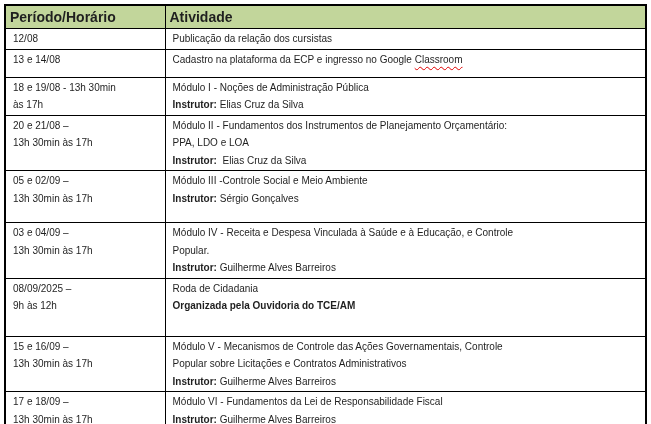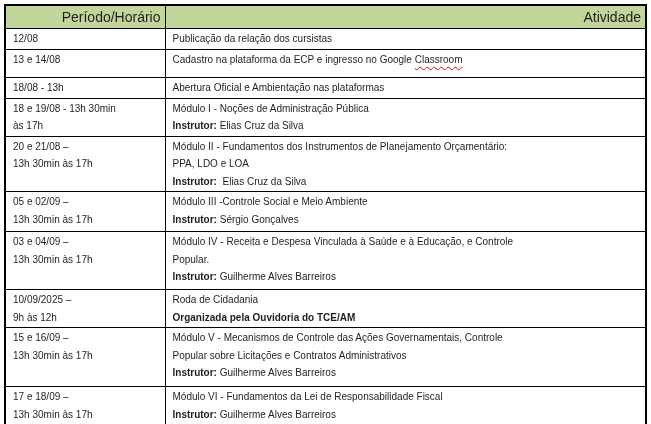--- a/index.html
+++ b/index.html
@@ -26,24 +26,24 @@
   }
   col.col-period{width:160px;}
   th,td{
     border:1px solid var(--border-color);
     vertical-align:top;
     overflow:hidden;
   }
   thead tr{height:22px;}
   th{
     background:var(--header-bg);
-    font-weight:normal;
+    font-weight:bold;
     font-size:14px;
     line-height:18px;
-    text-align:right;
+    text-align:left;
     padding:2px 4px;
   }
   td{
     font-size:10px;
     line-height:17.5px;
     padding:1px 6px 1px 7px;
   }
   .line{white-space:pre-wrap;}
   .seg-bold{font-weight:bold;text-align:right;}
   .squiggle{
@@ -91,28 +91,20 @@
       <tr>
         <td>
           <div class="line">13 e 14/08</div>
         </td>
         <td>
           <div class="line"><span class="">Cadastro na plataforma da ECP e ingresso no Google </span><span class="squiggle">Classroom</span></div>
         </td>
       </tr>
       <tr>
         <td>
-          <div class="line">18/08 - 13h</div>
-        </td>
-        <td>
-          <div class="line"><span class="">Abertura Oficial e Ambientação nas plataformas</span></div>
-        </td>
-      </tr>
-      <tr>
-        <td>
           <div class="line">18 e 19/08 - 13h 30min</div>
           <div class="line">às 17h</div>
         </td>
         <td>
           <div class="line"><span class="">Módulo I - Noções de Administração Pública</span></div>
           <div class="line"><span class="seg-bold ">Instrutor:</span><span class=""> Elias Cruz da Silva</span></div>
         </td>
       </tr>
       <tr>
         <td>
@@ -141,21 +133,21 @@
           <div class="line">13h 30min às 17h</div>
         </td>
         <td>
           <div class="line"><span class="">Módulo IV - Receita e Despesa Vinculada à Saúde e à Educação, e Controle</span></div>
           <div class="line"><span class="">Popular.</span></div>
           <div class="line"><span class="seg-bold ">Instrutor:</span><span class=""> Guilherme Alves Barreiros</span></div>
         </td>
       </tr>
       <tr>
         <td>
-          <div class="line">10/09/2025 –</div>
+          <div class="line">08/09/2025 –</div>
           <div class="line">9h às 12h</div>
         </td>
         <td>
           <div class="line"><span class="">Roda de Cidadania</span></div>
           <div class="line"><span class="seg-bold ">Organizada pela Ouvidoria do TCE/AM</span></div>
         </td>
       </tr>
       <tr>
         <td>
           <div class="line">15 e 16/09 –</div>

